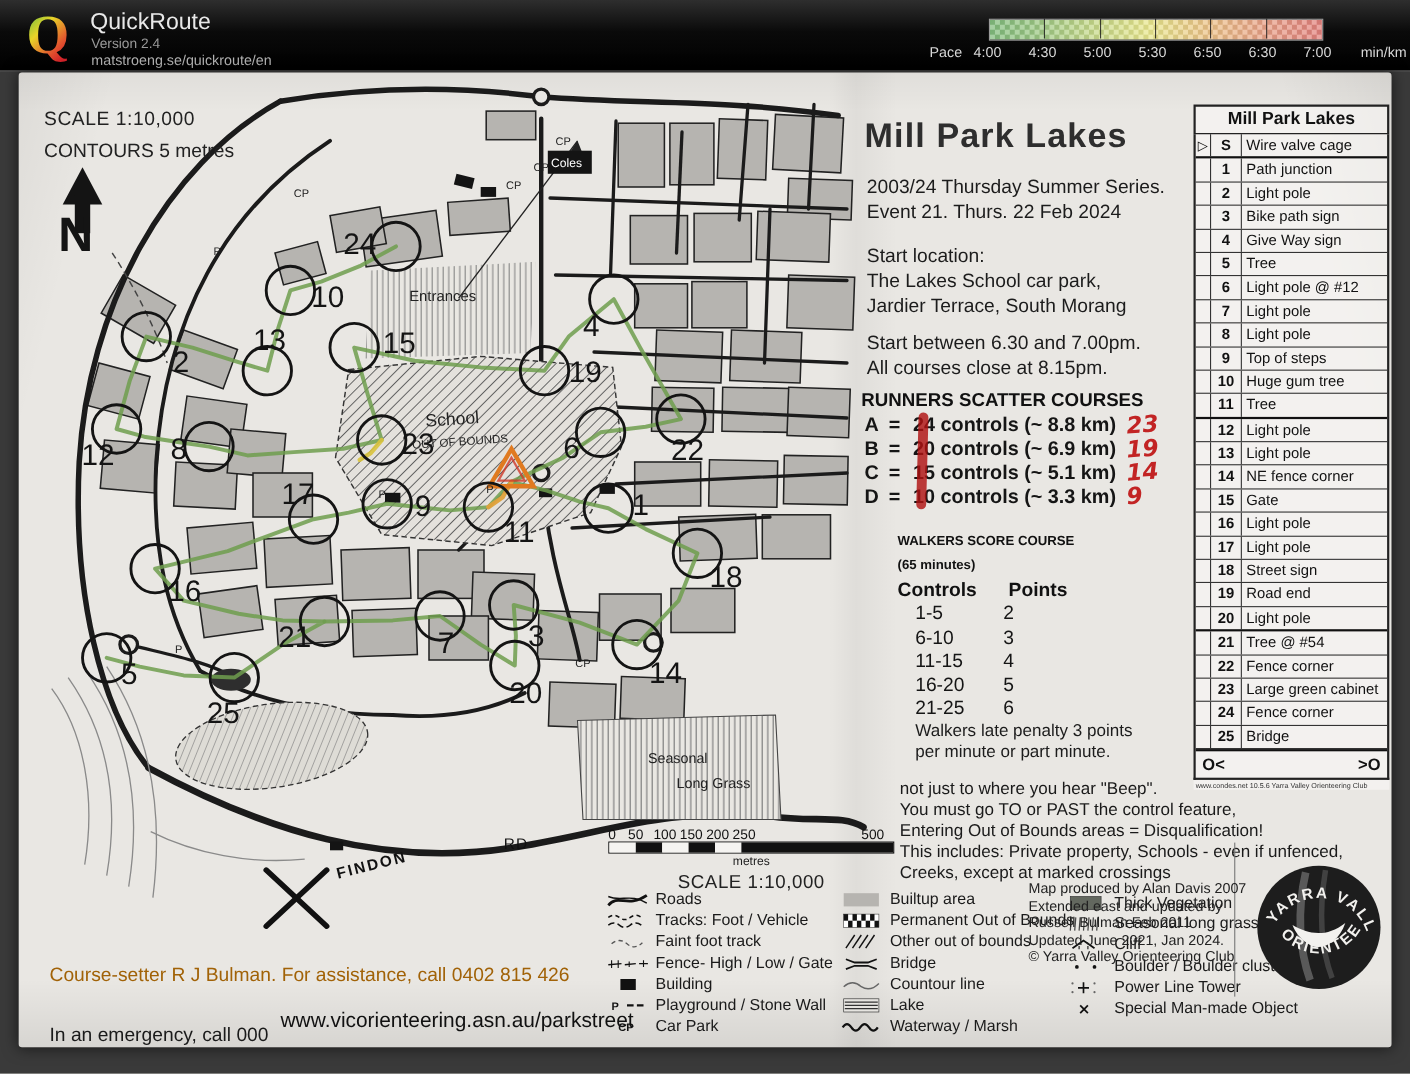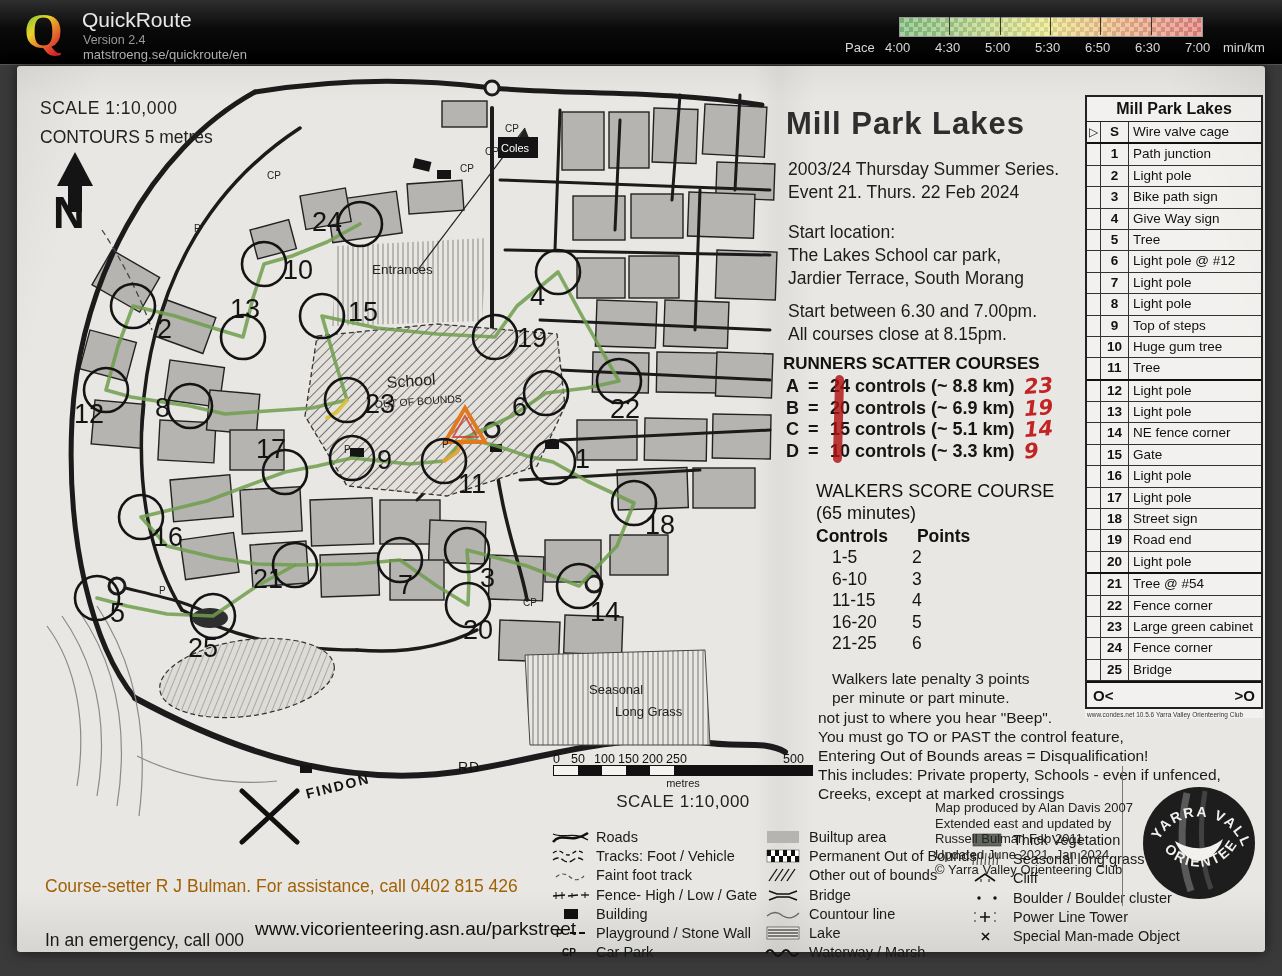--- a/index.html
+++ b/index.html
@@ -39,26 +39,26 @@
   .scatter-head{left:766px;top:288px;font-size:17px;font-weight:bold;color:#111;}
   .scatter-rows{left:769px;top:310px;width:300px;}
   .scatter-row{position:relative;height:21.7px;font-size:18px;font-weight:bold;color:#151515;}
   .scatter-row .crs{display:inline-block;width:22px;}
   .scatter-row .eq{display:inline-block;width:22px;}
   .scatter-row .corr{position:absolute;left:238px;top:-2px;color:#c22424;
        font-family:"DejaVu Sans",sans-serif;font-style:italic;font-size:21px;transform:rotate(-4deg);}
   .red-strike{position:absolute;left:817px;top:309px;width:9px;height:88px;background:rgba(176,18,18,.82);
        border-radius:5px;transform:rotate(1.5deg);}
   .walkers{left:799px;top:414px;}
-  .walkers .h{font-size:18px;font-weight:normal;color:#111;line-height:22px;}
+  .walkers .h{font-size:12px;font-weight:bold;color:#111;line-height:22px;}
   .walkers .cols{font-size:17.5px;font-weight:bold;color:#111;margin-top:2px;}
   .walkers .cols span:first-child{display:inline-block;width:96px;}
   .wrow{font-size:17.5px;font-weight:normal;color:#151515;line-height:21.5px;}
   .wrow span:first-child{display:inline-block;width:80px;padding-left:16px;}
-  .penalty{font-size:15.5px;color:#1c1c1c;line-height:19px;margin-top:14px;padding-left:16px;font-weight:normal;}
+  .penalty{font-size:15.5px;color:#1c1c1c;line-height:19px;margin-top:0;padding-left:16px;font-weight:normal;}
   .rules{left:801px;top:642px;font-size:15.5px;color:#1a1a1a;line-height:19px;width:420px;}
   .mapprod{left:918px;top:734px;font-size:13px;color:#222;line-height:15.5px;}
   .setter{left:28px;top:810px;font-size:17.5px;color:#a16207;}
   .emergency{left:28px;top:832px;font-size:17.5px;color:#1a1a1a;margin-top:32px;}
   .website{left:238px;top:852px;font-size:19px;color:#111;}
   .findon{font-size:14px;font-weight:bold;color:#111;transform:rotate(-14deg);letter-spacing:2px;}
   .rd{font-size:14px;font-weight:normal;color:#111;letter-spacing:1px;}
   
   .scalebar{left:536px;top:686px;width:260px;}
   .sb-ticks{position:relative;height:13px;font-size:12.5px;color:#111;}
@@ -75,21 +75,21 @@
   .ct-row{display:flex;height:20.4px;border-bottom:1px solid #333;}
   .ct-row.thick{border-bottom:2px solid #111;}
   .ct-c0{width:13px;border-right:1px solid #333;font-size:12px;text-align:center;color:#111;line-height:20px;}
   .ct-c1{width:27px;border-right:1px solid #333;font-size:13.5px;font-weight:bold;text-align:center;
          color:#111;line-height:20px;}
   .ct-c2{flex:1;font-size:13.5px;color:#111;line-height:20px;padding-left:4px;white-space:nowrap;overflow:hidden;}
   .ct-footer{display:flex;justify-content:space-between;height:22px;font-size:15px;color:#111;
              padding:1px 6px;align-items:center;font-weight:bold;}
   .ct-credit{font-size:6.5px;color:#333;text-align:left;margin-top:2px;padding-left:2px;}
   
-  .legend-col{position:absolute;margin-top:19px;}
+  .legend-col{position:absolute;}
   .leg-item{display:flex;align-items:center;height:19.3px;}
   .leg-sym{width:38px;height:16px;display:flex;align-items:center;justify-content:center;flex:none;}
   .leg-txt{font-size:14.5px;color:#1a1a1a;padding-left:6px;white-space:nowrap;}
   .leg-divider{position:absolute;left:1105px;top:700px;width:1px;height:140px;background:#777;}
   
   .yv-logo{position:absolute;left:1122px;top:717px;}
 </style>
 </head>
 <body>
 
@@ -120,21 +120,21 @@
     </div>
   <div class="pace-labels">
     <span style="left:0">Pace</span>
     <span style="left:40px">4:00</span>
     <span style="left:90px">4:30</span>
     <span style="left:140px">5:00</span>
     <span style="left:190px">5:30</span>
     <span style="left:240px">6:50</span>
     <span style="left:290px">6:30</span>
     <span style="left:340px">7:00</span>
-    <span style="left:378px">min/km</span>
+    <span style="left:392px">min/km</span>
   </div>
 </div>
 
 <div class="paper">
 
   <svg class="mapsvg" width="1248" height="886" viewBox="0 0 1248 886">
     <defs>
       <pattern id="hatchDiag" width="7" height="7" patternTransform="rotate(45)" patternUnits="userSpaceOnUse">
         <rect width="7" height="7" fill="#e4e1dc"></rect>
           <line x1="0" y1="0" x2="0" y2="7" stroke="#555" stroke-width="1.6"></line>

